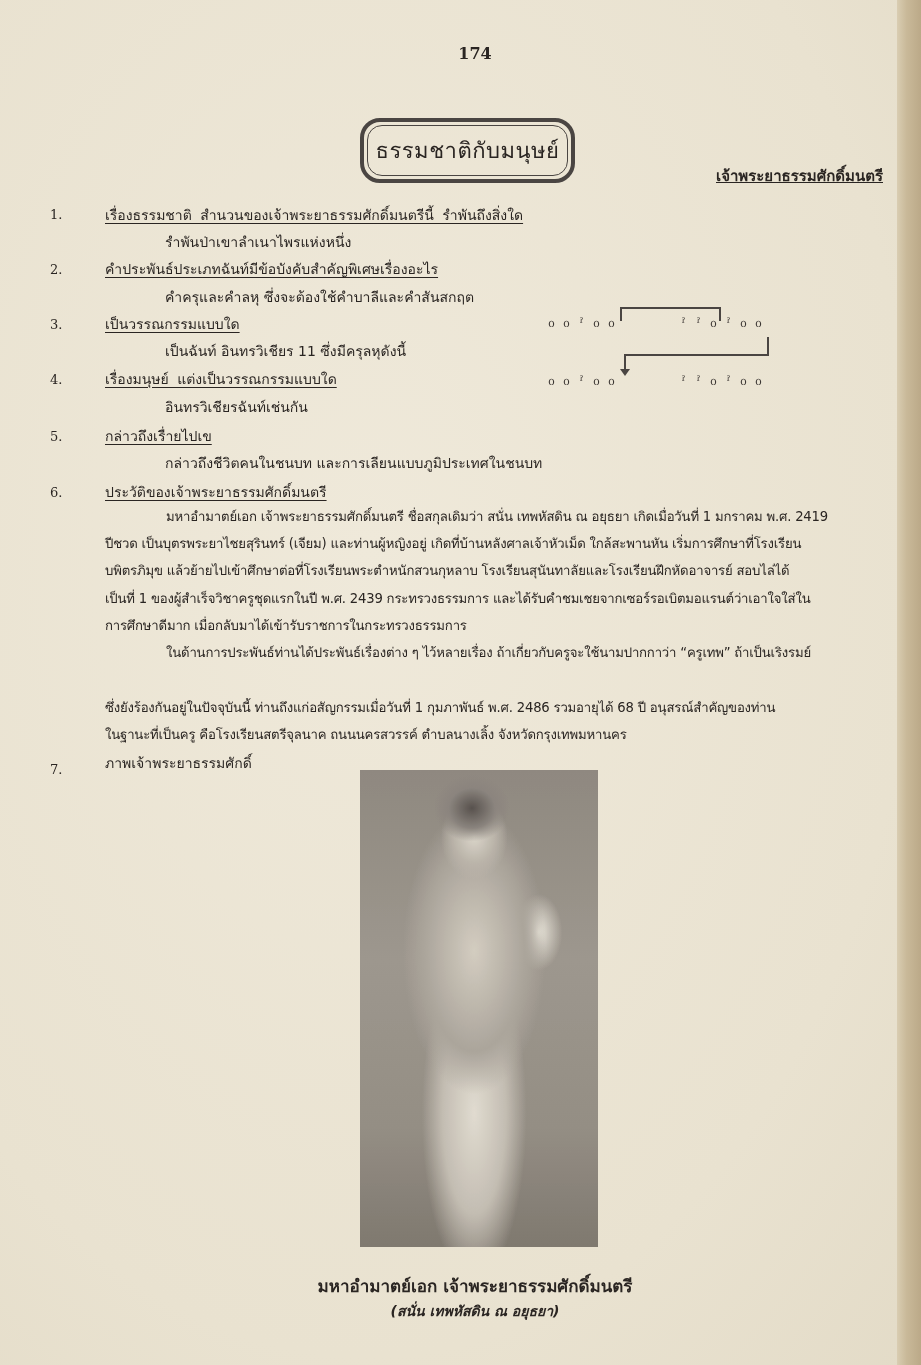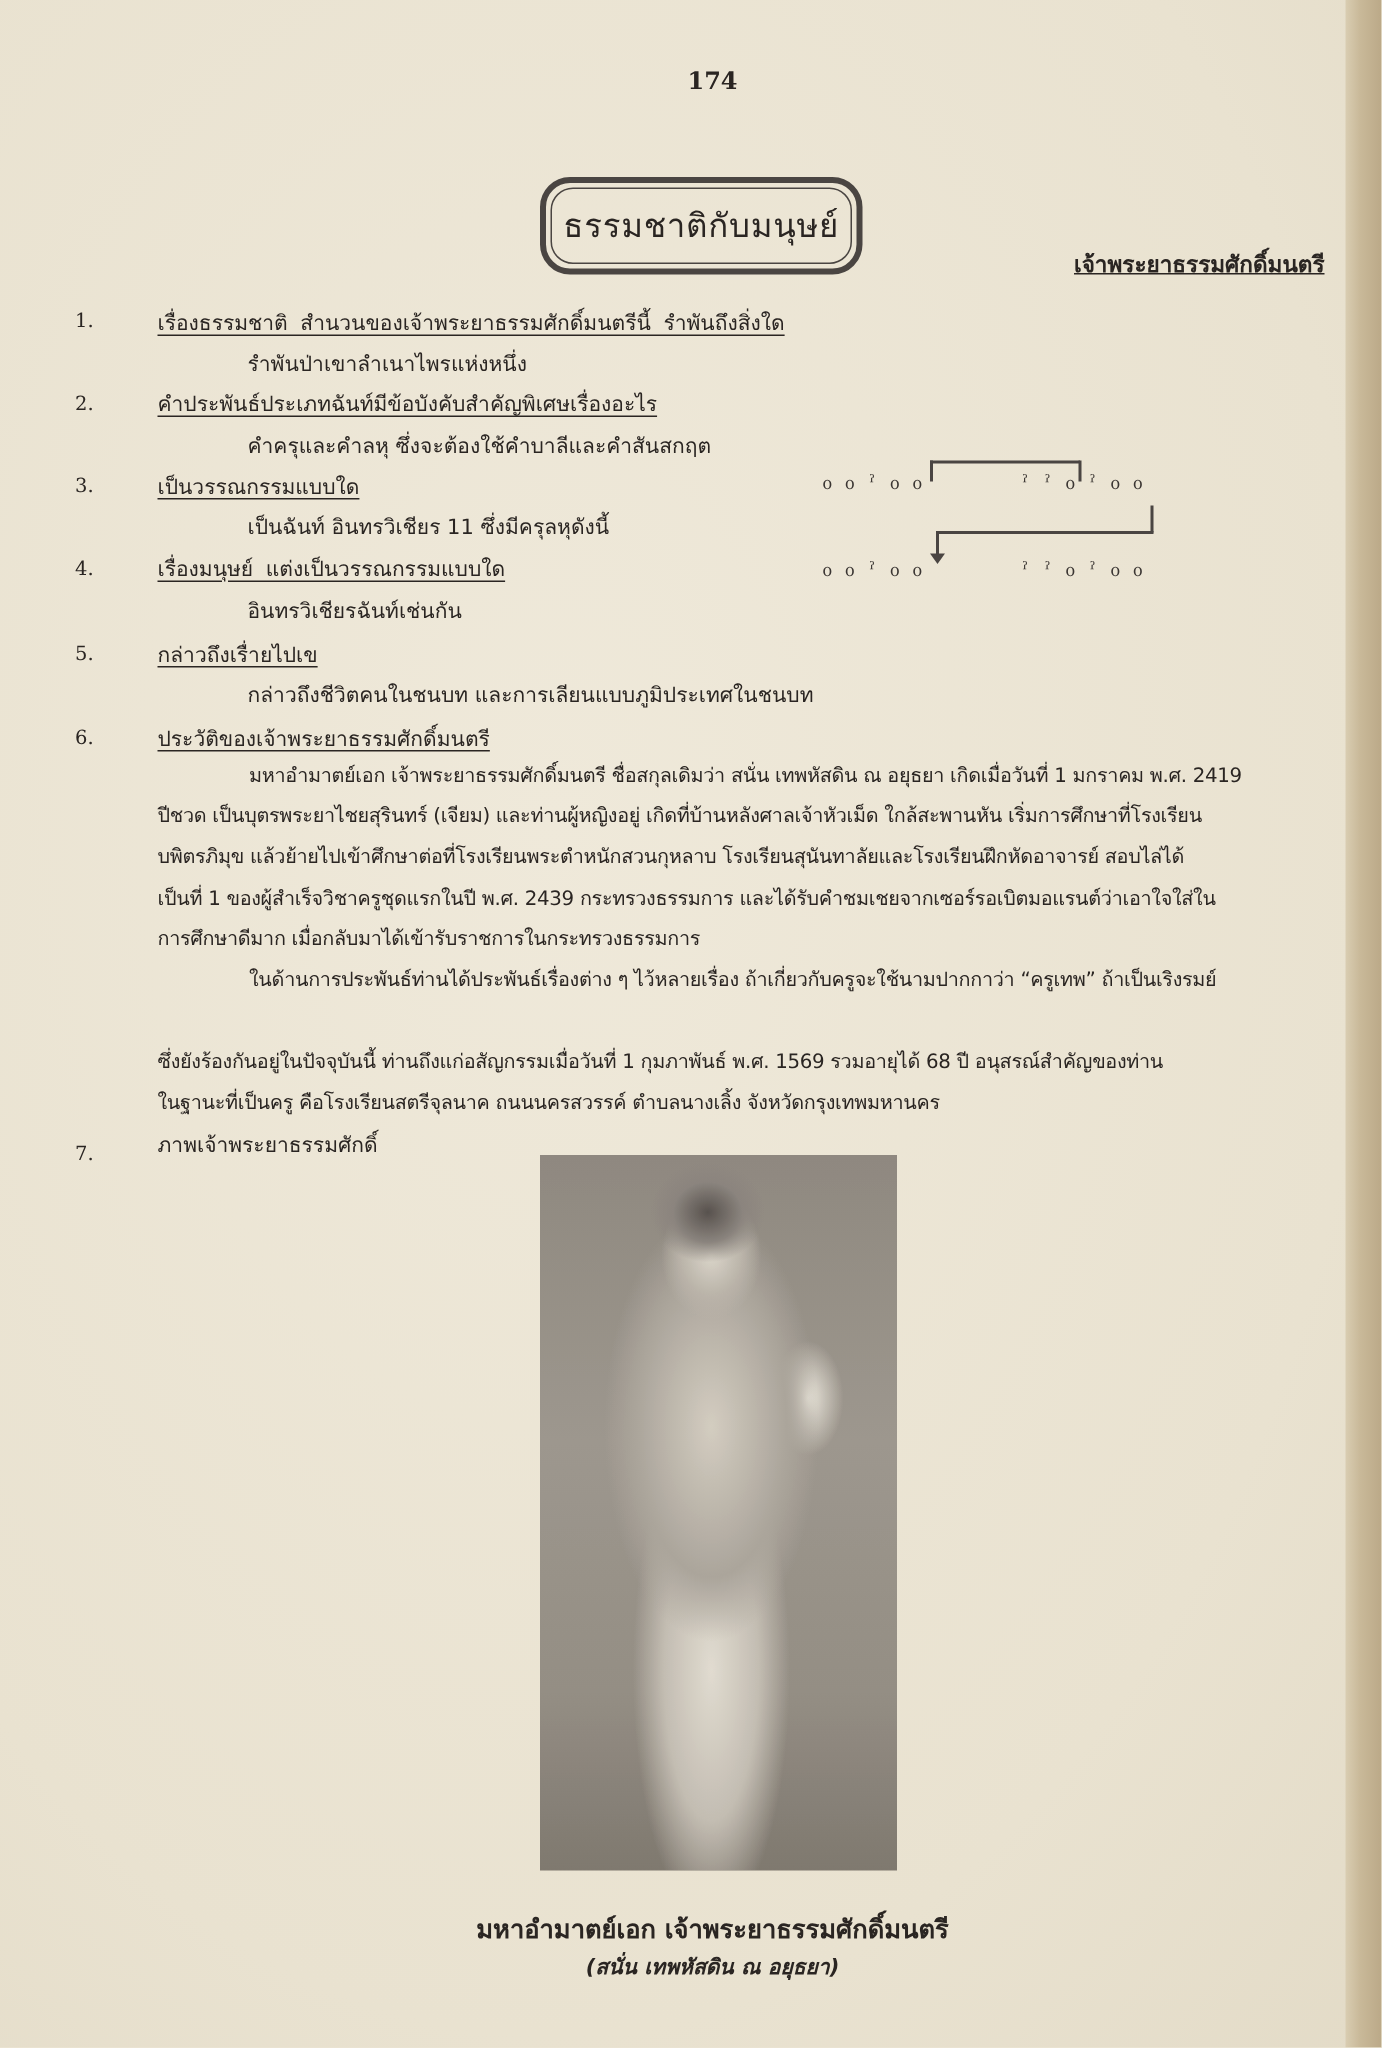--- a/index.html
+++ b/index.html
@@ -114,21 +114,21 @@
   <div class="abs num" style="top:485px">6.</div>
   <div class="abs q" style="top:481px">ประวัติของเจ้าพระยาธรรมศักดิ์มนตรี</div>
 
   <div class="abs para" style="left:166px; top:506px">มหาอำมาตย์เอก เจ้าพระยาธรรมศักดิ์มนตรี ชื่อสกุลเดิมว่า สนั่น เทพหัสดิน ณ อยุธยา เกิดเมื่อวันที่ 1 มกราคม พ.ศ. 2419</div>
   <div class="abs para" style="left:105px; top:533px">ปีชวด เป็นบุตรพระยาไชยสุรินทร์ (เจียม) และท่านผู้หญิงอยู่ เกิดที่บ้านหลังศาลเจ้าหัวเม็ด ใกล้สะพานหัน เริ่มการศึกษาที่โรงเรียน</div>
   <div class="abs para" style="left:105px; top:560px">บพิตรภิมุข แล้วย้ายไปเข้าศึกษาต่อที่โรงเรียนพระตำหนักสวนกุหลาบ โรงเรียนสุนันทาลัยและโรงเรียนฝึกหัดอาจารย์ สอบไล่ได้</div>
   <div class="abs para" style="left:105px; top:588px">เป็นที่ 1 ของผู้สำเร็จวิชาครูชุดแรกในปี พ.ศ. 2439 กระทรวงธรรมการ และได้รับคำชมเชยจากเซอร์รอเบิตมอแรนต์ว่าเอาใจใส่ใน</div>
   <div class="abs para" style="left:105px; top:615px">การศึกษาดีมาก เมื่อกลับมาได้เข้ารับราชการในกระทรวงธรรมการ</div>
 
   <div class="abs para" style="left:166px; top:642px">ในด้านการประพันธ์ท่านได้ประพันธ์เรื่องต่าง ๆ ไว้หลายเรื่อง ถ้าเกี่ยวกับครูจะใช้นามปากกาว่า “ครูเทพ” ถ้าเป็นเริงรมย์</div>
-  <div class="abs para" style="left:105px; top:697px">ซึ่งยังร้องกันอยู่ในปัจจุบันนี้ ท่านถึงแก่อสัญกรรมเมื่อวันที่ 1 กุมภาพันธ์ พ.ศ. 1569 รวมอายุได้ 68 ปี อนุสรณ์สำคัญของท่าน</div>
+  <div class="abs para" style="left:105px; top:697px">ซึ่งยังร้องกันอยู่ในปัจจุบันนี้ ท่านถึงแก่อสัญกรรมเมื่อวันที่ 1 กุมภาพันธ์ พ.ศ. 2486 รวมอายุได้ 68 ปี อนุสรณ์สำคัญของท่าน</div>
   <div class="abs para" style="left:105px; top:724px">ในฐานะที่เป็นครู คือโรงเรียนสตรีจุลนาค ถนนนครสวรรค์ ตำบลนางเลิ้ง จังหวัดกรุงเทพมหานคร</div>
 
   <div class="abs num" style="top:762px">7.</div>
   <div class="abs q" style="top:752px; text-decoration:none">ภาพเจ้าพระยาธรรมศักดิ์</div>
 
   <div class="abs photo" title="ภาพเจ้าพระยาธรรมศักดิ์มนตรีในชุดเครื่องแบบเต็มยศ"></div>
 
   <div class="abs caption1">มหาอำมาตย์เอก เจ้าพระยาธรรมศักดิ์มนตรี</div>
   <div class="abs caption2">(สนั่น เทพหัสดิน ณ อยุธยา)</div>
 </div>

